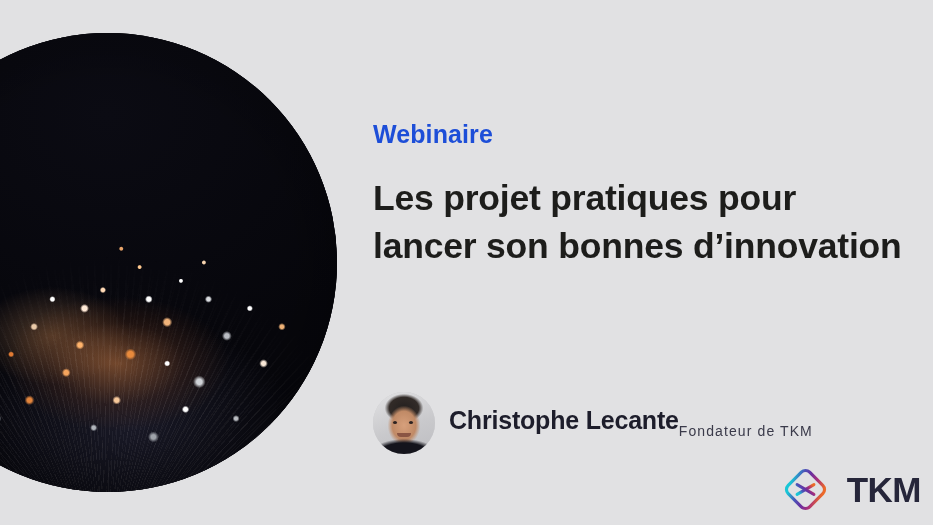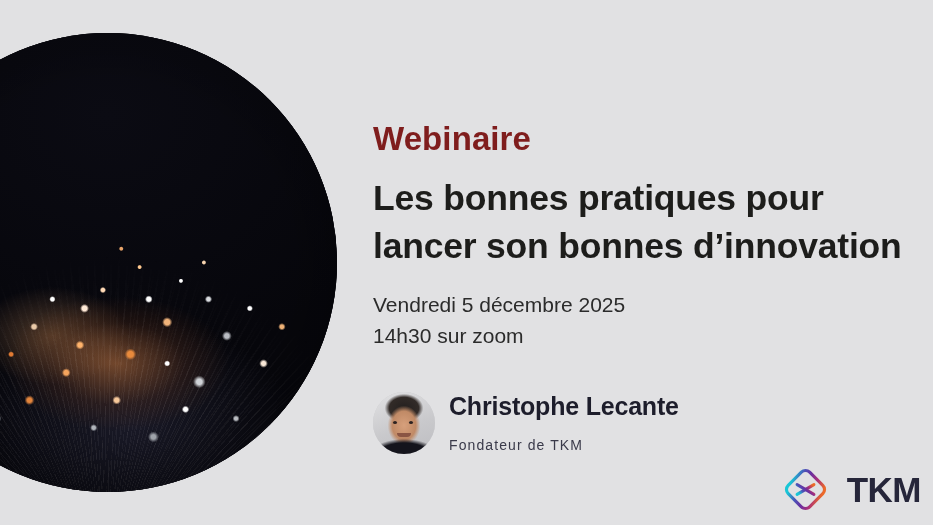--- a/index.html
+++ b/index.html
@@ -108,23 +108,23 @@
     left: 373px;
     top: 0;
     width: 560px;
     height: 525px;
   }
 
   .eyebrow {
     position: absolute;
     top: 120px;
     left: 0;
-    font-size: 33px;
+    font-size: 25px;
     font-weight: 600;
-    color: #7f1d1d;
+    color: #1d4ed8;
     letter-spacing: 0.1px;
   }
 
   .headline {
     position: absolute;
     top: 174px;
     left: 0;
     width: 560px;
     font-size: 35.5px;
     line-height: 48px;
@@ -190,21 +190,21 @@
   .avatar-eye.left  { left: 20px; top: 29px; }
   .avatar-eye.right { left: 36px; top: 29px; }
   .avatar-mouth {
     position: absolute;
     left: 24px; top: 41px;
     width: 14px; height: 4px;
     border-radius: 0 0 8px 8px;
     background: #8a5543;
   }
 
-  .speaker-text { display: flex; flex-direction: column; justify-content: center; }
+  .speaker-text { display: flex; flex-direction: row; justify-content: center; }
   .speaker-name {
     font-size: 25px;
     font-weight: 700;
     color: #1d1d2b;
     letter-spacing: -0.2px;
     line-height: 28px;
   }
   .speaker-role {
     font-size: 14px;
     font-weight: 400;
@@ -242,28 +242,24 @@
     <div class="strands"></div>
     <div class="bokeh"></div>
     <div class="hero-vignette"></div>
   </div>
 
   <div class="content">
 
     <div class="eyebrow">Webinaire</div>
 
     <div class="headline">
-      <span class="headline-line">Les bonnes pratiques pour</span>
+      <span class="headline-line">Les projet pratiques pour</span>
       <span class="headline-line">lancer son bonnes d’innovation</span>
     </div>
 
-    <div class="meta">
-      <span class="meta-line">Vendredi 5 décembre 2025</span>
-      <span class="meta-line">14h30 sur zoom</span>
-    </div>
 
     <div class="speaker">
       <div class="avatar">
         <div class="avatar-face"></div>
         <div class="avatar-eye left"></div>
         <div class="avatar-eye right"></div>
         <div class="avatar-mouth"></div>
       </div>
       <div class="speaker-text">
         <div class="speaker-name">Christophe Lecante</div>

